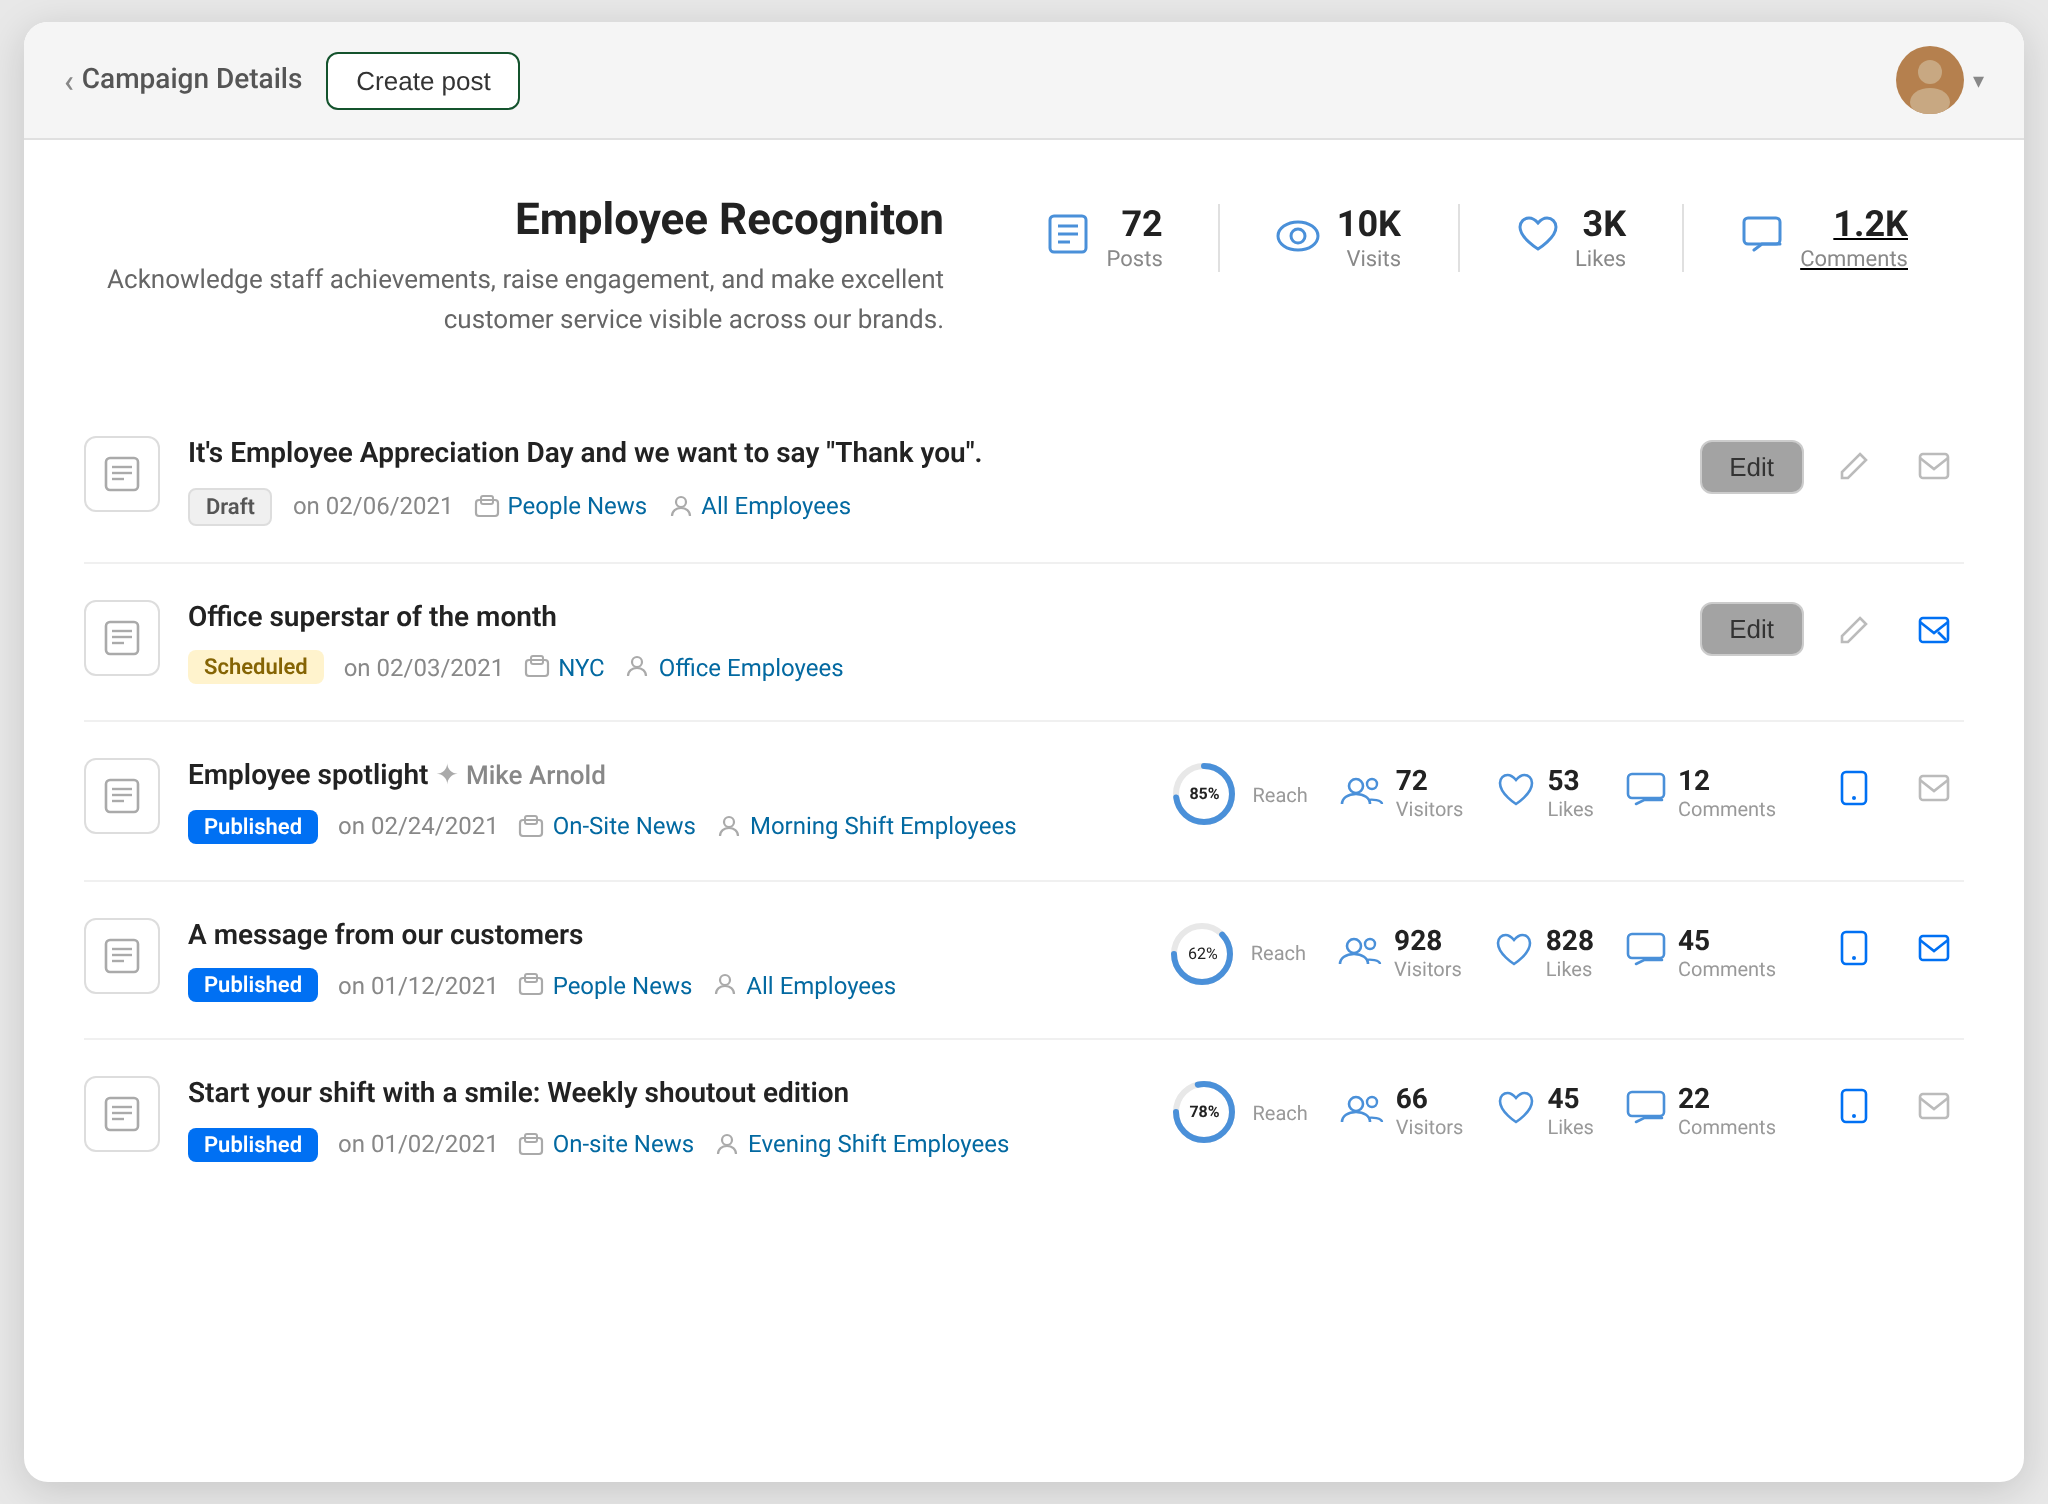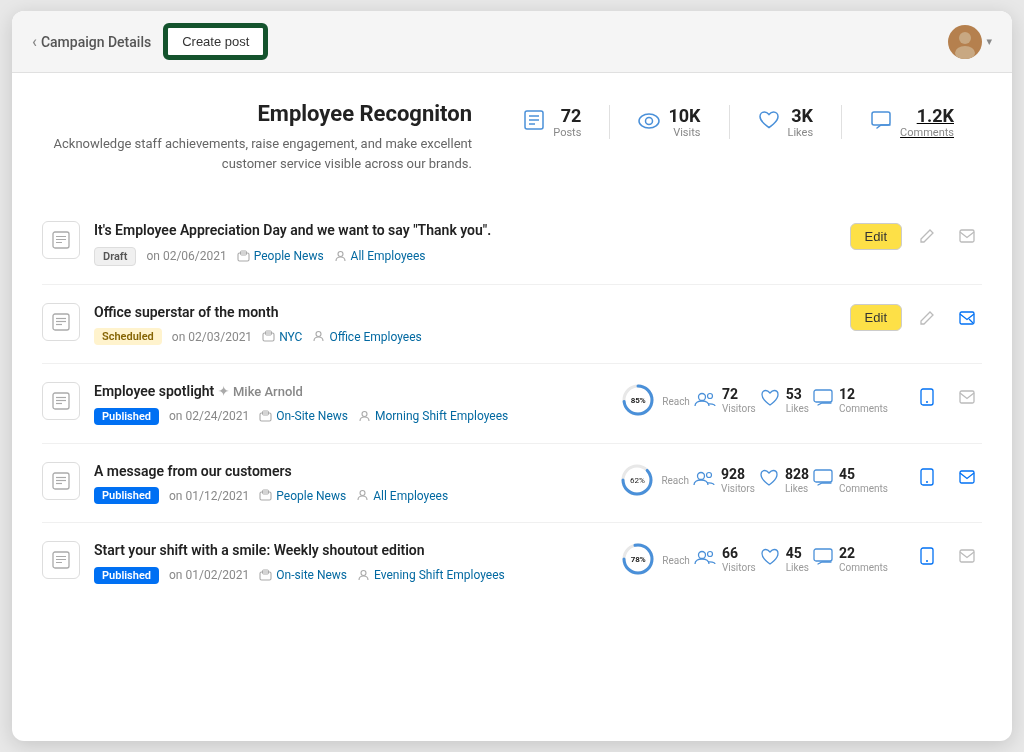--- a/index.html
+++ b/index.html
@@ -44,21 +44,21 @@
       color: #555;
       font-size: 14px;
       font-weight: 500;
     }
     .back-chevron {
       font-size: 16px;
       color: #888;
     }
     .create-post-btn {
       background: #fff;
-      border: 5px solid #14532d;
+      border: 1px solid #14532d;
       border-radius: 6px;
       padding: 6px 14px;
       font-size: 13px;
       color: #333;
       cursor: pointer;
     }
     .avatar {
       width: 34px;
       height: 34px;
       border-radius: 50%;
@@ -211,21 +211,21 @@
     .meta-item {
       display: flex;
       align-items: center;
       gap: 4px;
       font-size: 12px;
       color: #0369a1;
     }
     .post-stats {
       display: flex;
       align-items: center;
-      gap: 4px;
+      gap: 16px;
       margin-right: 10px;
     }
     .post-stat {
       display: flex;
       align-items: center;
       gap: 6px;
     }
     .post-stat-content {
       display: flex;
       flex-direction: column;
@@ -240,21 +240,21 @@
       font-size: 10px;
       color: #999;
     }
     .post-actions {
       display: flex;
       align-items: center;
       gap: 10px;
       flex-shrink: 0;
     }
     .edit-btn {
-      background: #fde047;
+      background: #a3a3a3;
       border: 1px solid #ccc;
       border-radius: 6px;
       padding: 5px 14px;
       font-size: 13px;
       color: #333;
       cursor: pointer;
     }
     .action-icon {
       width: 30px;
       height: 30px;

